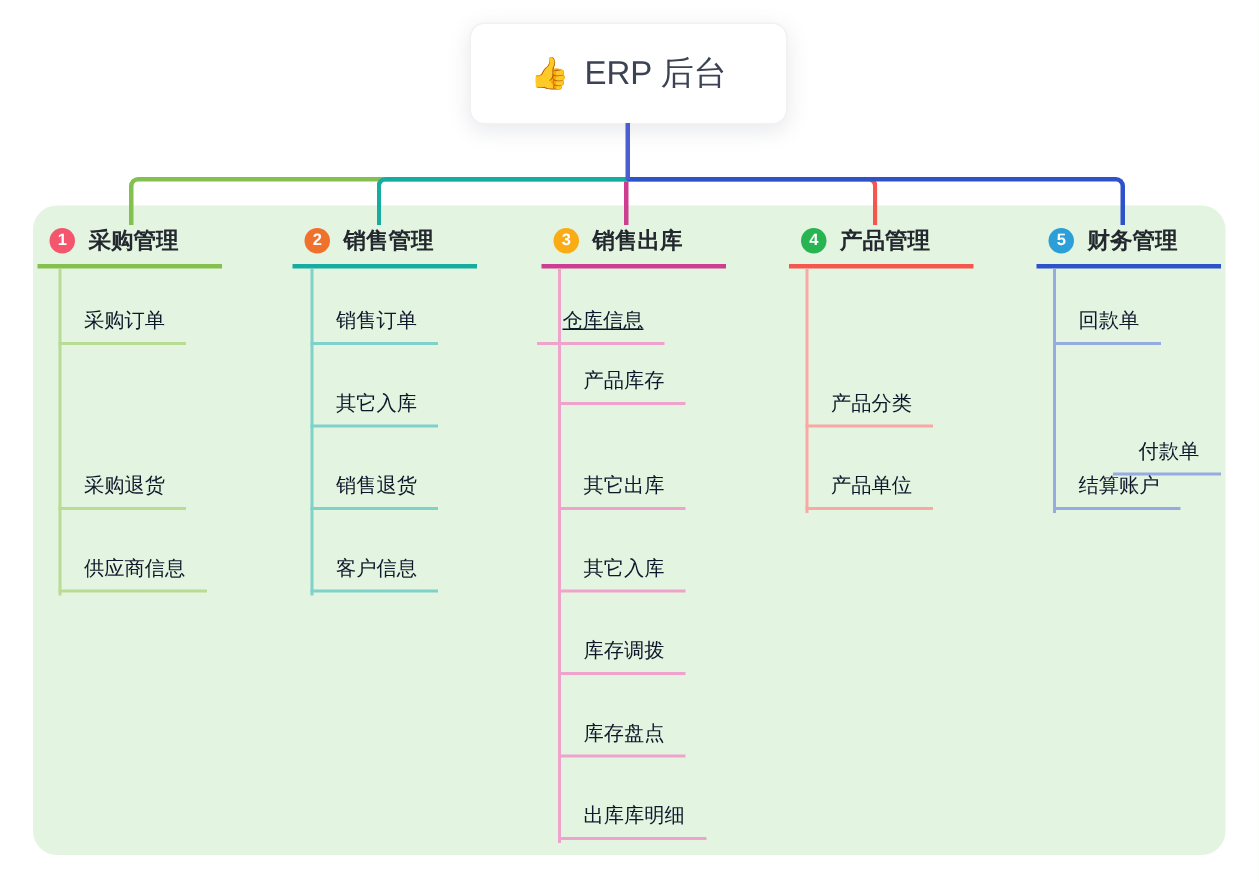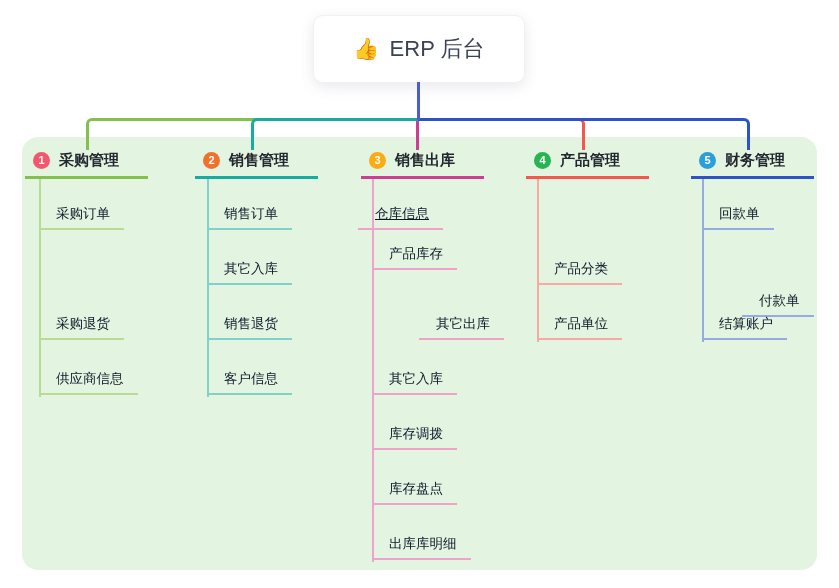--- a/index.html
+++ b/index.html
@@ -86,21 +86,21 @@
   <div class="item" style="left: 207px; top: 312px; border-bottom-color: rgb(127, 210, 201); text-align: center;">销售退货</div>
   <div class="item" style="left: 207px; top: 367px; border-bottom-color: rgb(127, 210, 201);">客户信息</div>
 
   <div class="branch-header" style="left: 361px; border-bottom-color: rgb(205, 62, 146);">
     <span class="badge" style="background: rgb(249, 172, 20);">3</span>
     <span class="branch-title">销售出库</span>
   </div>
   <div class="vline" style="left: 372px; top: 179px; height: 383px; background: rgb(239, 163, 204);"></div>
   <div class="item" style="left: 358px; top: 202px; border-bottom-color: rgb(239, 163, 204); text-decoration: underline;">仓库信息</div>
   <div class="item" style="left: 372px; top: 242px; border-bottom-color: rgb(239, 163, 204);">产品库存</div>
-  <div class="item" style="left: 372px; top: 312px; border-bottom-color: rgb(239, 163, 204); margin-left: 47px;">其它出库</div>
+  <div class="item" style="left: 372px; top: 312px; border-bottom-color: rgb(239, 163, 204);">其它出库</div>
   <div class="item" style="left: 372px; top: 367px; border-bottom-color: rgb(239, 163, 204);">其它入库</div>
   <div class="item" style="left: 372px; top: 422px; border-bottom-color: rgb(239, 163, 204);">库存调拨</div>
   <div class="item" style="left: 372px; top: 477px; border-bottom-color: rgb(239, 163, 204);">库存盘点</div>
   <div class="item" style="left: 372px; top: 532px; border-bottom-color: rgb(239, 163, 204);">出库库明细</div>
 
   <div class="branch-header" style="left: 526px; border-bottom-color: rgb(245, 86, 77);">
     <span class="badge" style="background: rgb(40, 180, 80);">4</span>
     <span class="branch-title">产品管理</span>
   </div>
   <div class="vline" style="left: 537px; top: 179px; height: 163px; background: rgb(249, 168, 164);"></div>

